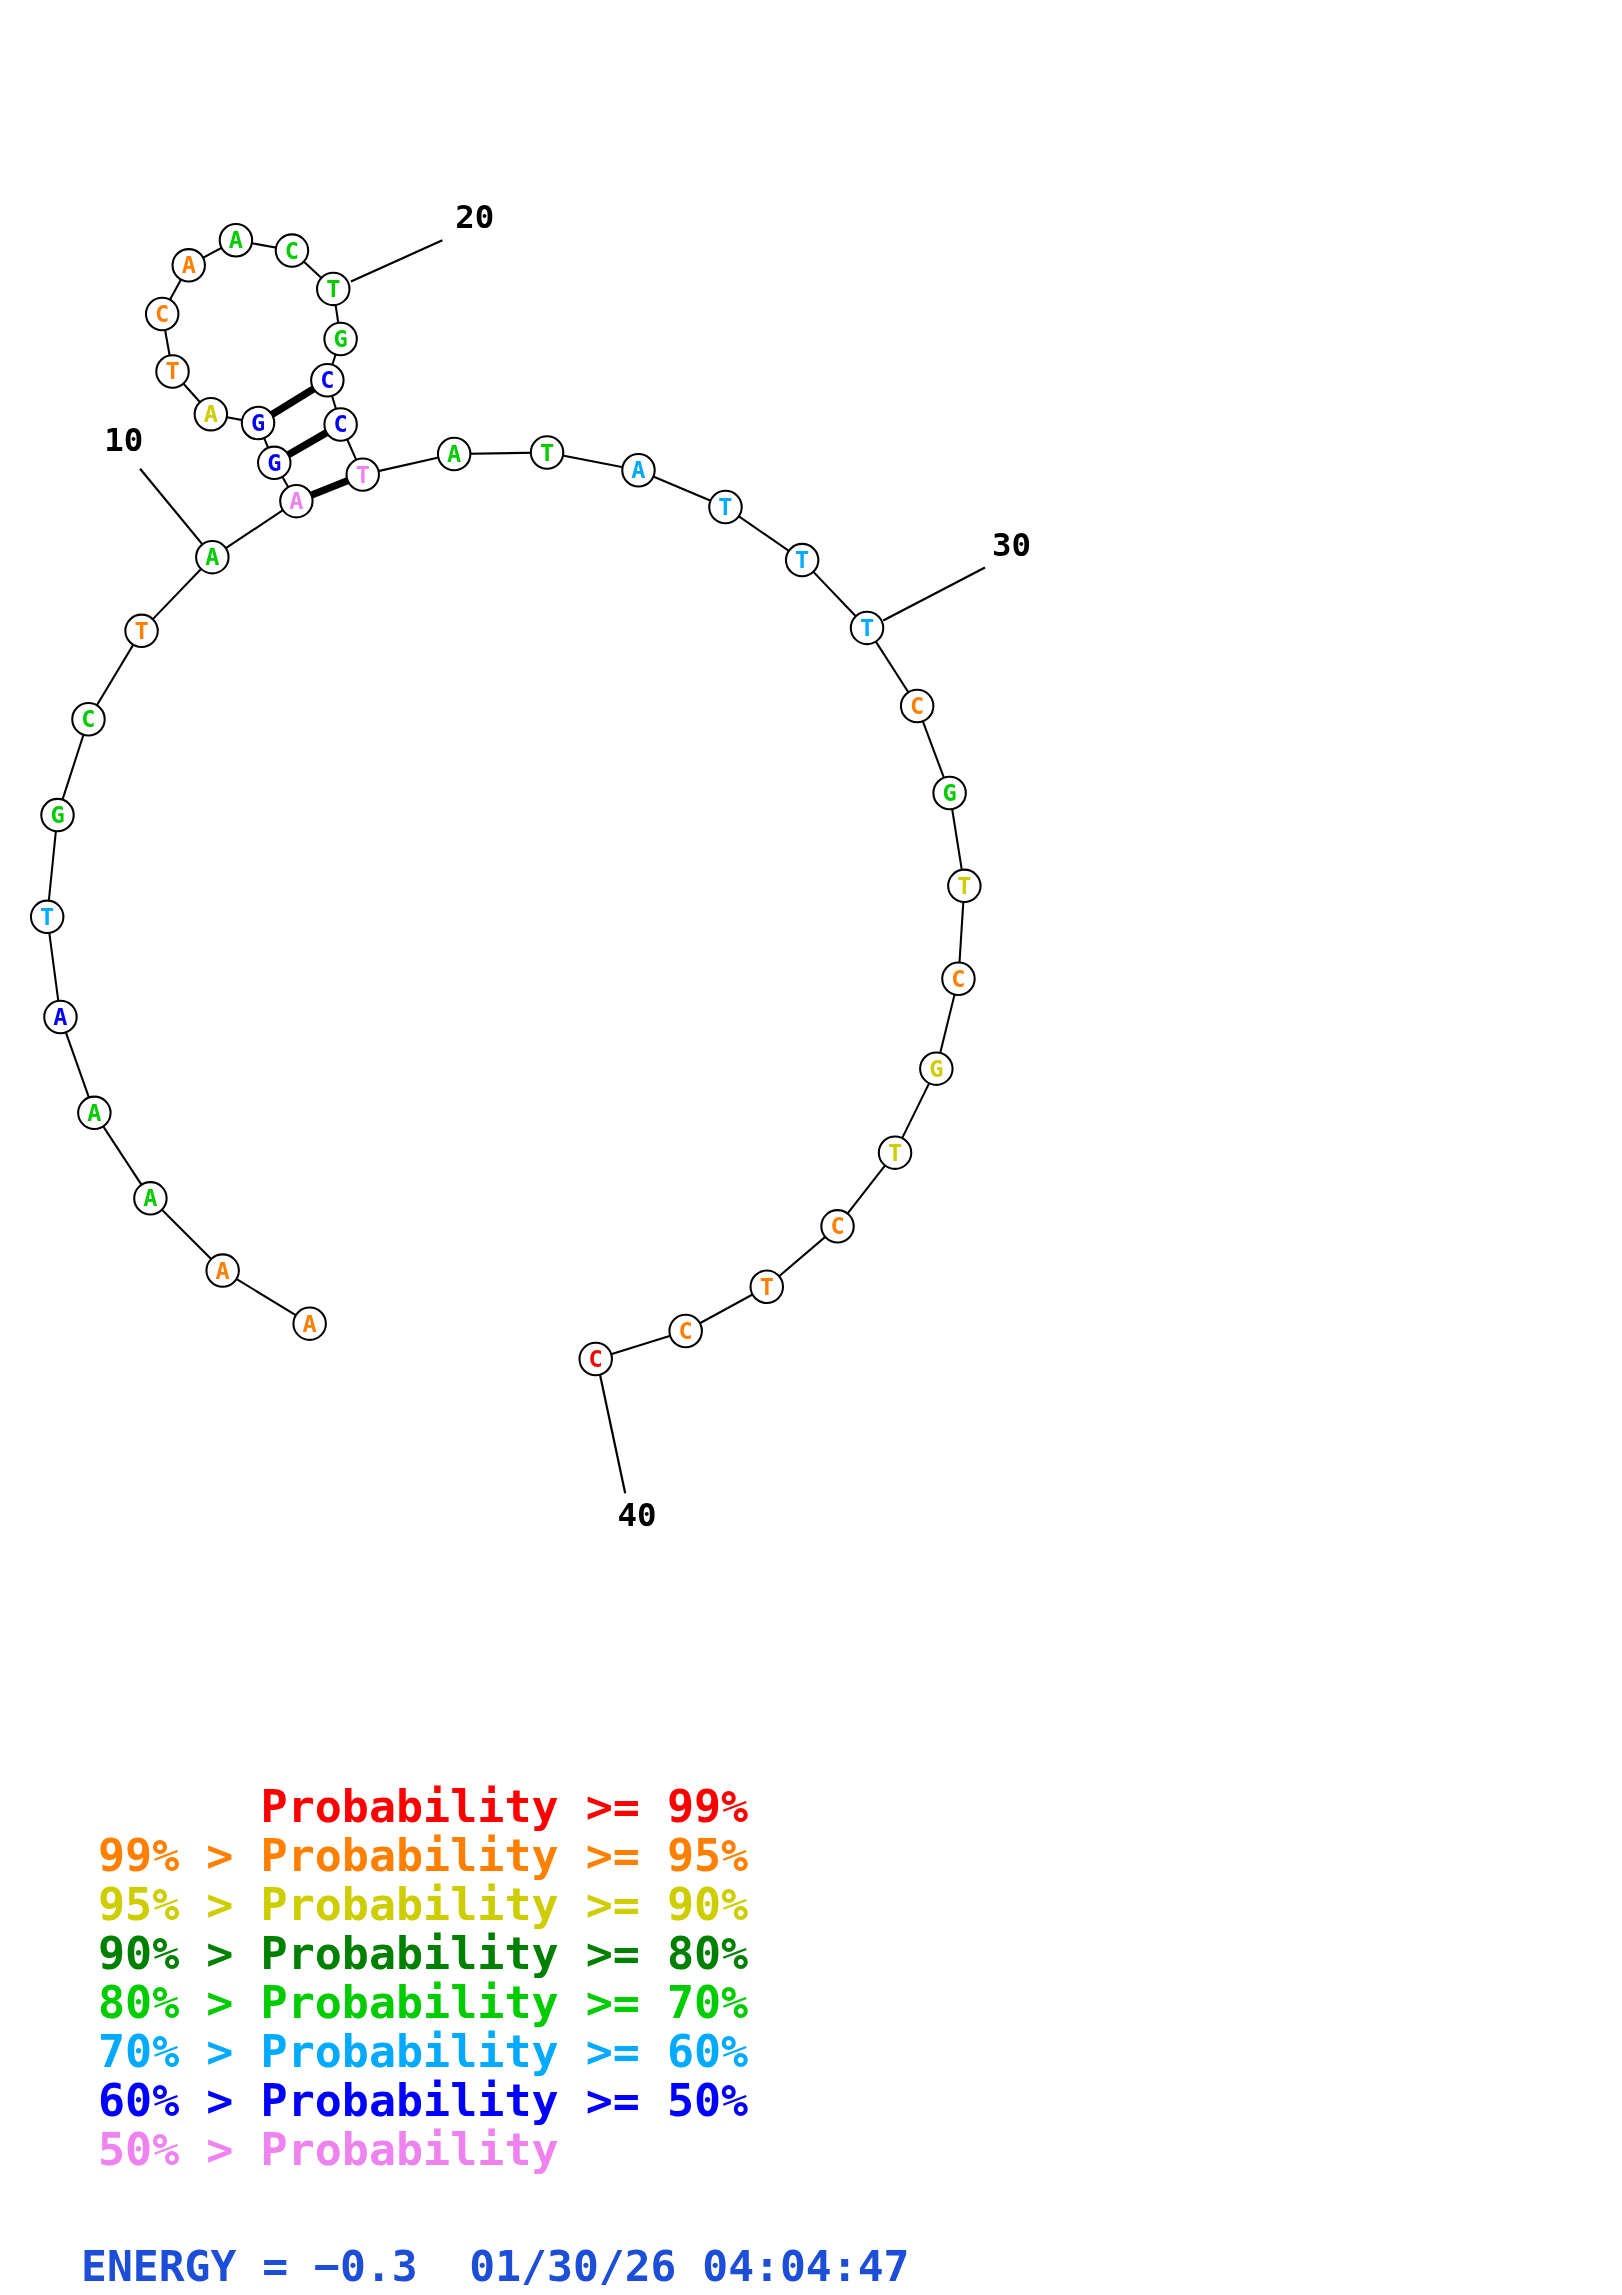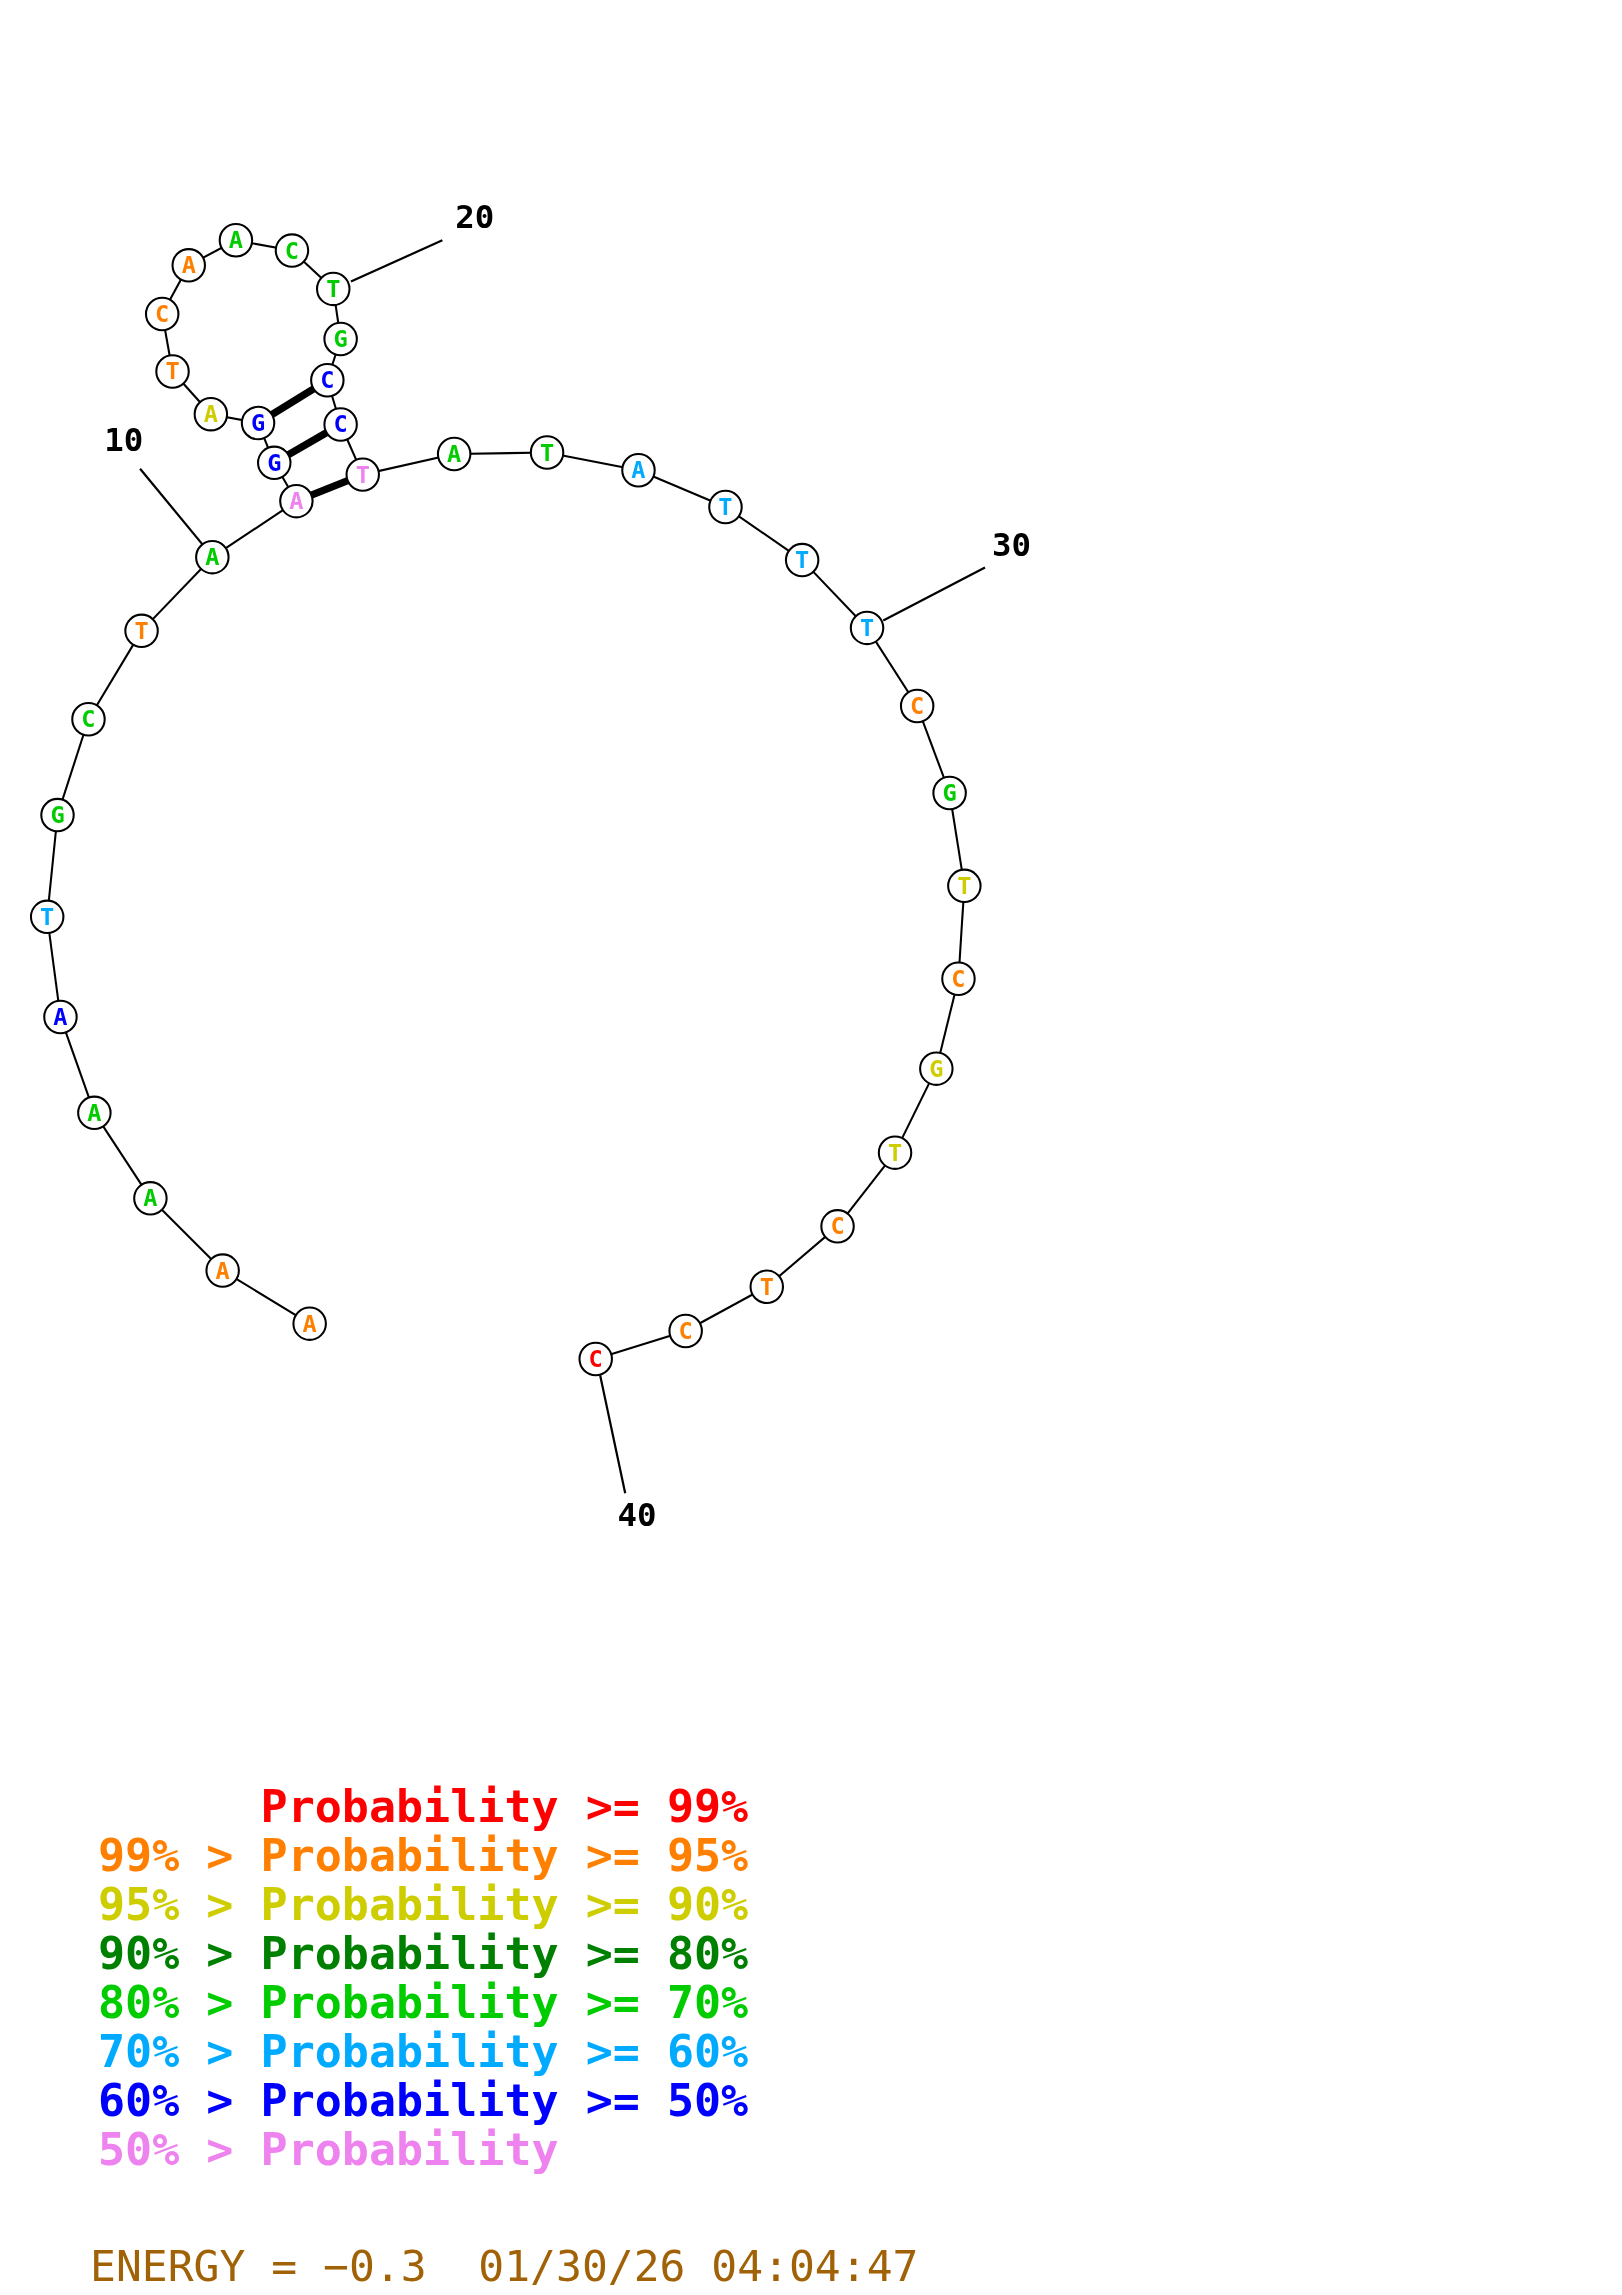--- a/index.html
+++ b/index.html
@@ -45,25 +45,25 @@
     top: 1742px;
     font-weight: bold;
     font-size: 45px;
     line-height: 49px;
     white-space: pre;
     margin-top: 40px;
   }
   .legend-row { white-space: pre; }
   .energy {
     position: absolute;
-    left: 90px;
+    left: 81px;
     top: 2241px;
-    font-weight: normal;
+    font-weight: bold;
     font-size: 43px;
-    color: #a16207;
+    color: #1d4ed8;
     white-space: pre;
   }
 </style>
 </head>
 <body>
 
 <svg id="plot" viewBox="0 0 1100 1557" preserveAspectRatio="none" xmlns="http://www.w3.org/2000/svg">
   <g>
       <line x1="210" y1="898" x2="151" y2="862" class="backbone"></line>
       <line x1="151" y1="862" x2="102" y2="813" class="backbone"></line>

